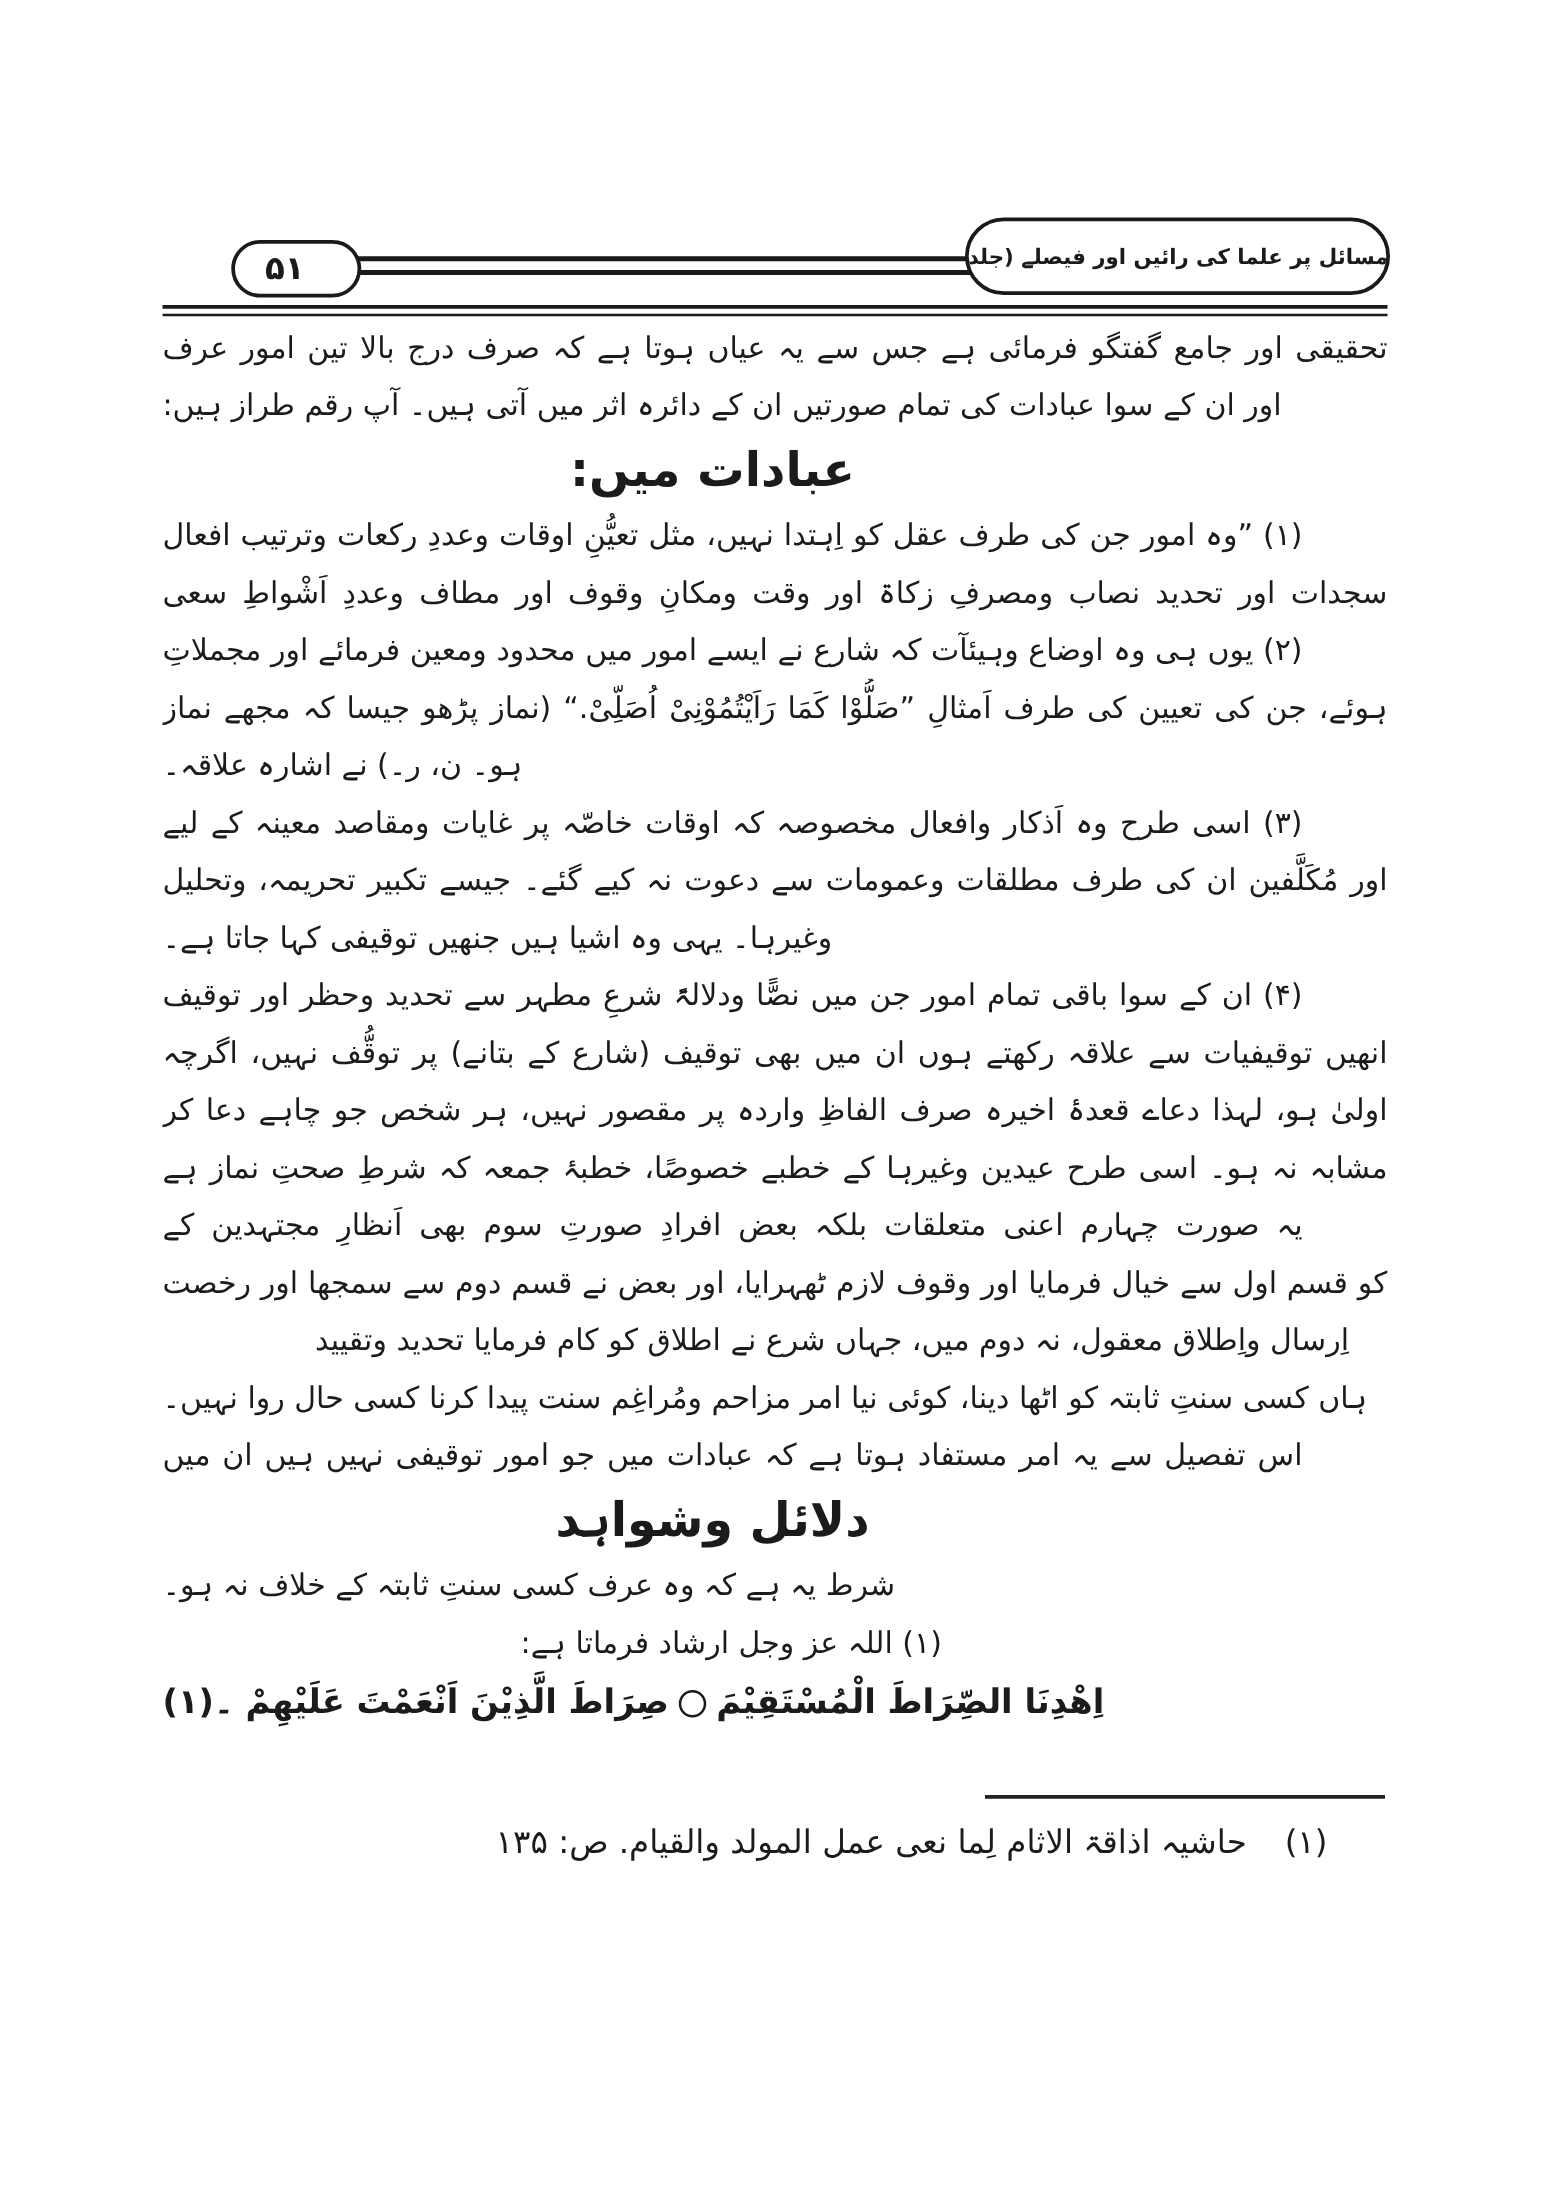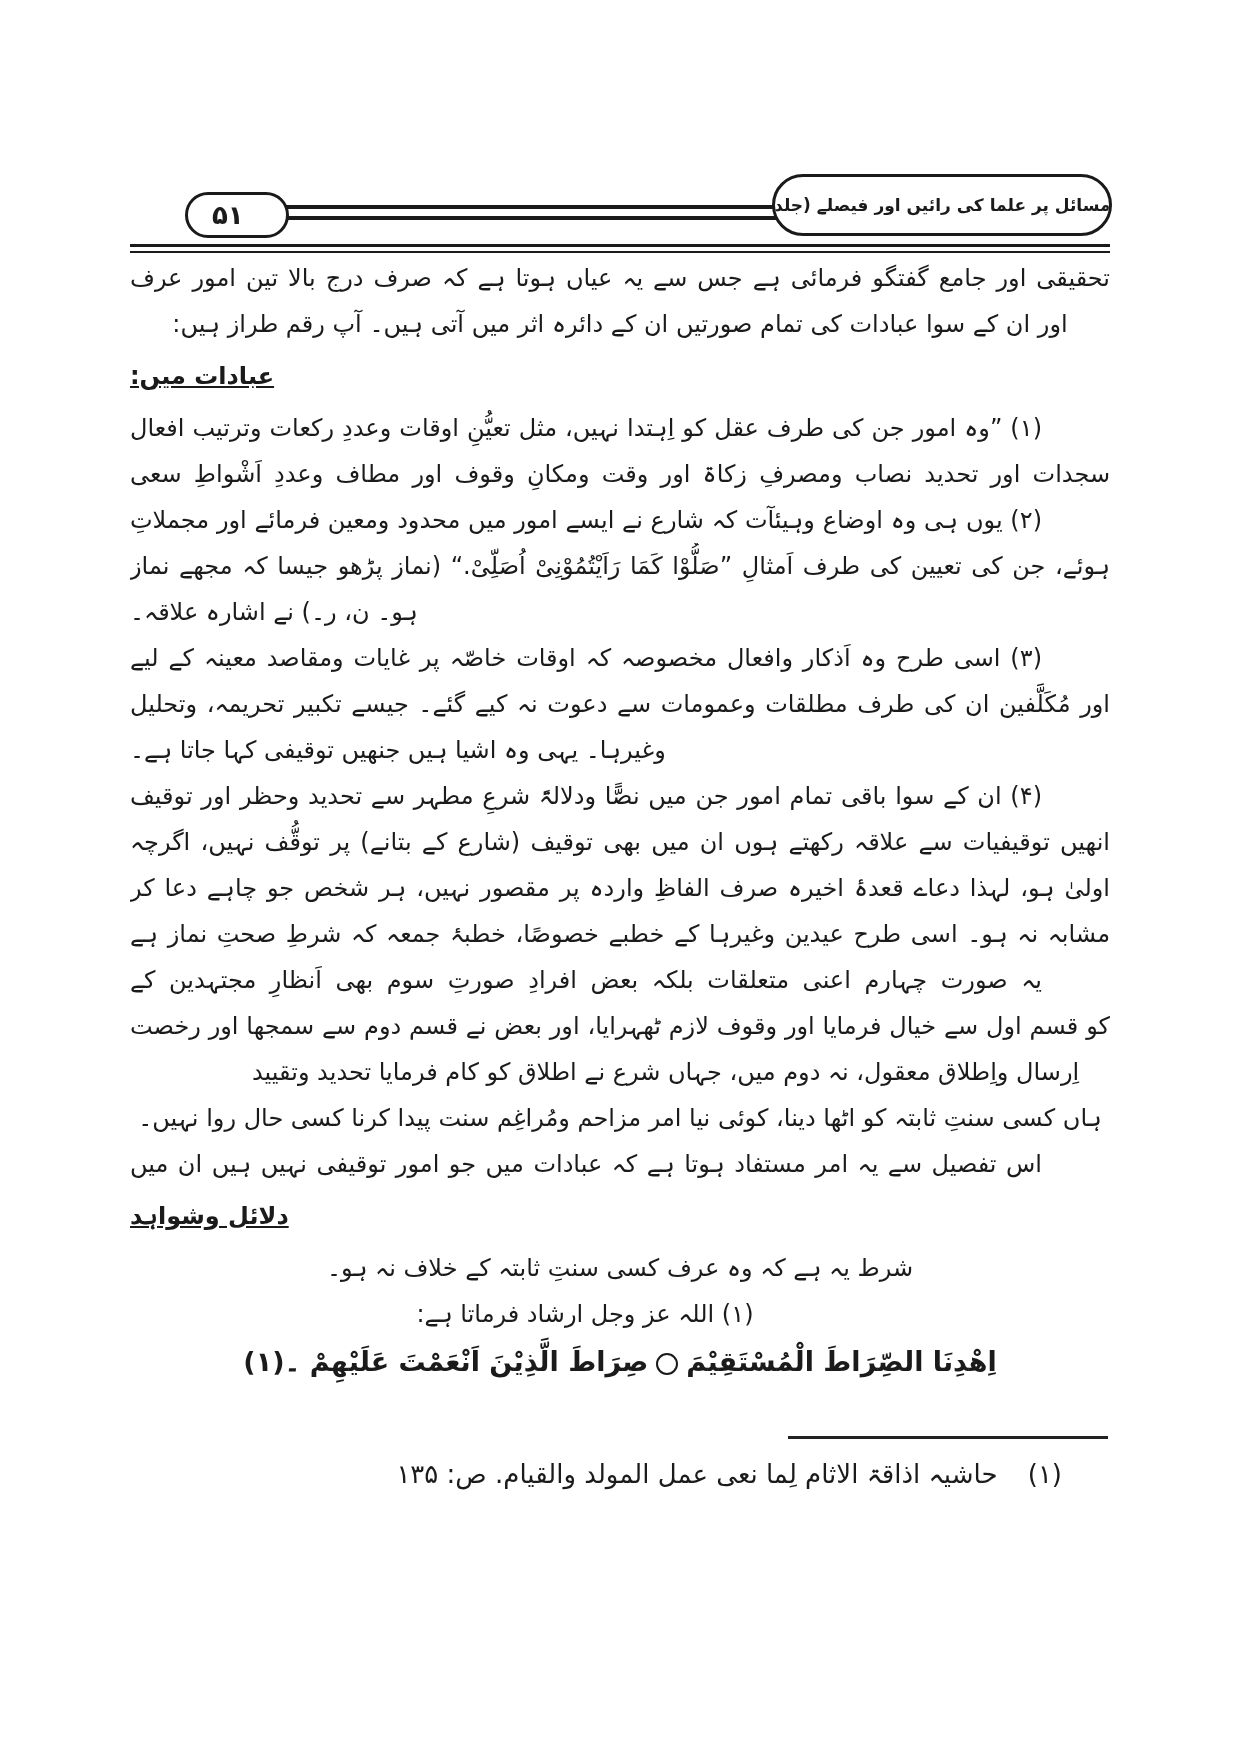--- a/index.html
+++ b/index.html
@@ -35,25 +35,25 @@
   
   .body-text{
     position:absolute;left:130px;top:255px;width:980px;
     direction:rtl;font-size:24px;
   }
   .bl{height:46px;line-height:46px;overflow:hidden;}
   .j {text-align:justify;text-align-last:justify;}
   .ji{text-align:justify;text-align-last:justify;padding-right:68px;}
   .l {text-align:left;}
   .lo{text-align:left;padding-left:122px;}
-  .r {text-align:center;}
+  .r {text-align:left;}
   .ri{text-align:center;padding-right:70px;}
-  .h {height:58px;line-height:58px;font-size:24px;font-weight:bold;
-      text-align:left;padding-right:100px;text-decoration:underline;}
-  .ar{height:50px;line-height:50px;font-size:27px;font-weight:bold;text-align:center;}
+  .h {height:58px;line-height:58px;font-size:38px;font-weight:bold;
+      text-align:center;padding-right:100px;}
+  .ar{height:50px;line-height:50px;font-size:27px;font-weight:bold;text-align:left;}
   .ayah{
     display:inline-block;width:22px;height:22px;border:2px solid #1b1b1b;
     border-radius:50%;vertical-align:middle;margin:0 8px;box-sizing:border-box;
   }
   
   .fn-rule{position:absolute;left:788px;top:1436px;width:320px;height:3px;background:#222;}
   .footnote{
     position:absolute;left:130px;top:1452px;width:932px;height:44px;line-height:44px;
     direction:rtl;text-align:right;font-size:26px;white-space:nowrap;overflow:hidden;
   }

